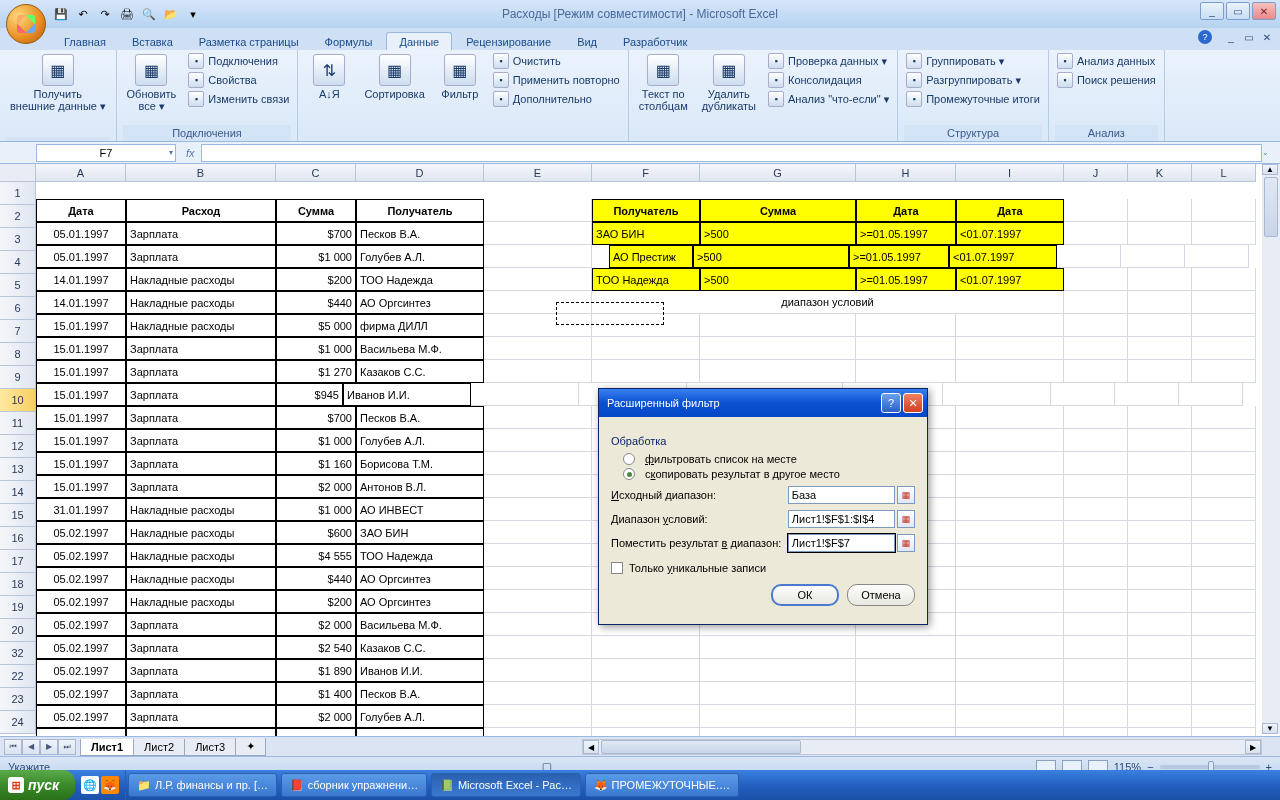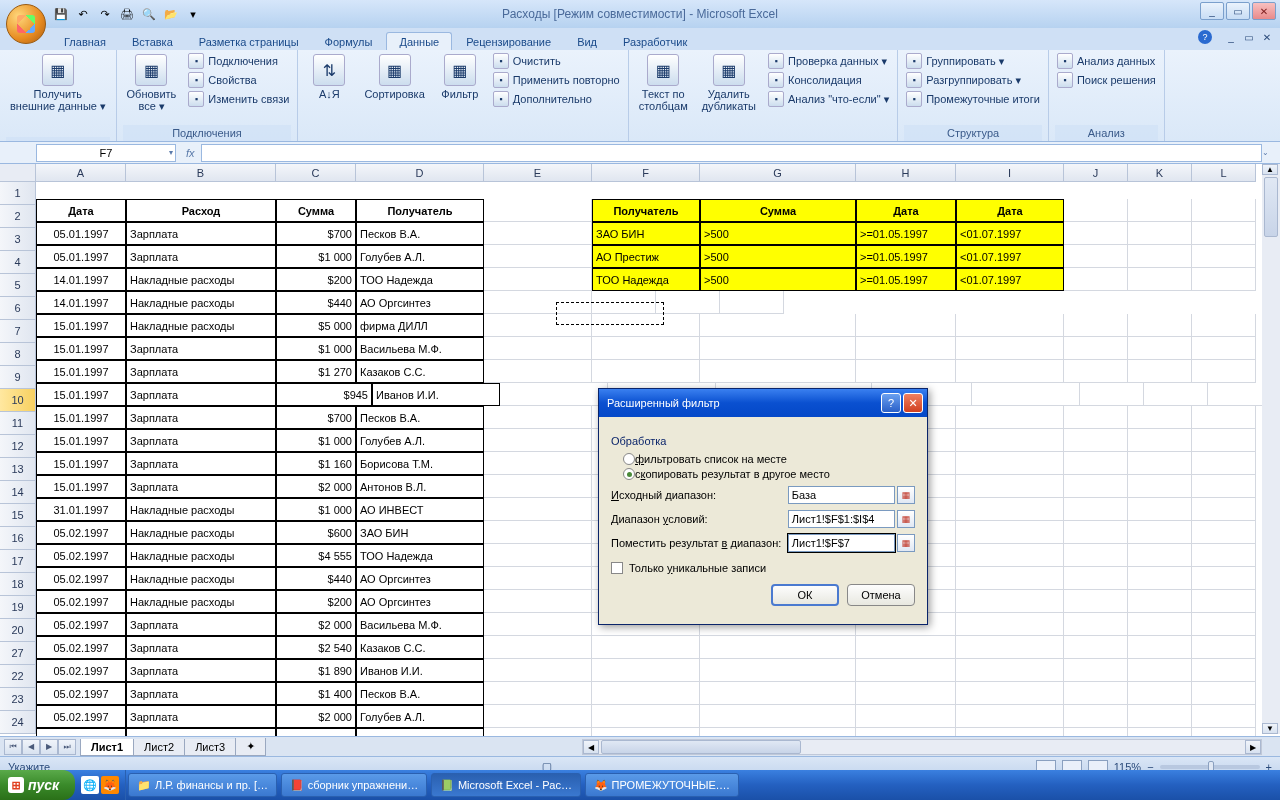--- a/index.html
+++ b/index.html
@@ -73,31 +73,31 @@
 .ql{display:flex;gap:2px;padding:0 6px;border-right:1px solid #2a60b0;height:30px;align-items:center}
 .ql-ico{width:18px;height:18px;border-radius:2px;display:flex;align-items:center;justify-content:center;font-size:11px}
 .tray{margin-left:auto;height:30px;background:linear-gradient(#2a70d8,#1a58b8);display:flex;align-items:center;gap:6px;padding:0 10px;color:#fff;border-left:1px solid #4a8ae0}
 .dialog{position:absolute;left:598px;top:388px;width:330px;background:#ece9d8;border:1px solid #0a246a;box-shadow:2px 2px 8px rgba(0,0,0,.4);z-index:20}
 .dlg-title{height:28px;background:linear-gradient(#3a80f0,#0a50d0 50%,#0448c8);color:#fff;display:flex;align-items:center;padding:0 4px 0 8px;font-size:12px}
 .dlg-title-btns{margin-left:auto;display:flex;gap:2px}
 .dlg-tbtn{width:20px;height:20px;border:1px solid #fff;border-radius:3px;display:flex;align-items:center;justify-content:center;font-size:11px;color:#fff;background:linear-gradient(#6aa0f0,#2a60c8)}
 .dlg-tbtn.close{background:linear-gradient(#f08060,#d04020)}
 .dlg-body{padding:18px 12px}
 .fieldset-label{color:#0a246a;margin-bottom:6px}
-.radio-row{display:flex;align-items:center;gap:0;margin:3px 0 3px 12px;color:#000}
+.radio-row{display:flex;align-items:center;gap:10px;margin:3px 0 3px 12px;color:#000}
 .radio{width:12px;height:12px;border:1px solid #888;border-radius:50%;background:#fff;display:flex;align-items:center;justify-content:center}
 .radio.checked::after{content:"";width:5px;height:5px;border-radius:50%;background:#4a8a3a}
 .dlg-row{display:flex;align-items:center;margin:6px 0}
 .dlg-label{width:178px;color:#000}
 .dlg-input{width:108px;height:18px;border:1px solid #7a9ac0;background:#fff;padding:0 3px;font-size:11px;display:flex;align-items:center}
 .range-btn{width:18px;height:18px;border:1px solid #7a9ac0;background:linear-gradient(#fff,#e0e8f4);margin-left:2px;display:flex;align-items:center;justify-content:center;font-size:9px;color:#c03020}
 .chk-row{display:flex;align-items:center;gap:6px;margin:10px 0;color:#000}
 .chk{width:12px;height:12px;border:1px solid #888;background:#fff}
 .dlg-btns{display:flex;justify-content:flex-end;gap:8px;margin-top:8px}
-.dlg-btn{min-width:68px;height:22px;border:1px solid #888;background:linear-gradient(#fdfdfd,#e8e8e0);border-radius:4px;display:flex;align-items:center;justify-content:center;color:#000}
+.dlg-btn{min-width:68px;height:22px;border:1px solid #888;background:linear-gradient(#fdfdfd,#e8e8e0);border-radius:10px;display:flex;align-items:center;justify-content:center;color:#000}
 .dlg-btn.default{border:2px solid #4a7ad0}
 u{text-decoration:underline}
 </style>
 </head>
 <body>
 
 <div class="titlebar">
   <div class="office-orb"></div>
   <div class="qat">
     <div class="qat-btn">💾</div>
@@ -299,21 +299,21 @@
       <div class="rowhead">11</div>
       <div class="rowhead">12</div>
       <div class="rowhead">13</div>
       <div class="rowhead">14</div>
       <div class="rowhead">15</div>
       <div class="rowhead">16</div>
       <div class="rowhead">17</div>
       <div class="rowhead">18</div>
       <div class="rowhead">19</div>
       <div class="rowhead">20</div>
-      <div class="rowhead">27</div>
+      <div class="rowhead">32</div>
       <div class="rowhead">22</div>
       <div class="rowhead">23</div>
       <div class="rowhead">24</div>
     </div>
   <div class="cells" id="cells">
       <div class="row">
         <div class="cell hdr" style="width: 90px;">Дата</div>
         <div class="cell hdr" style="width: 150px;">Расход</div>
         <div class="cell hdr" style="width: 80px;">Сумма</div>
         <div class="cell hdr" style="width: 128px;">Получатель</div>
@@ -339,21 +339,21 @@
         <div class="cell " style="width: 64px;"></div>
         <div class="cell " style="width: 64px;"></div>
         <div class="cell " style="width: 64px;"></div>
       </div>
       <div class="row">
         <div class="cell bord c" style="width: 90px;">05.01.1997</div>
         <div class="cell bord" style="width: 150px;">Зарплата</div>
         <div class="cell bord r" style="width: 80px;">$1 000</div>
         <div class="cell bord" style="width: 128px;">Голубев А.Л.</div>
         <div class="cell " style="width: 108px;"></div>
-        <div class="cell bord yel" style="width: 108px;">АО Престиж</div>
+        <div class="cell bord yel" style="width: 84px; margin-left: 17px;">АО Престиж</div>
         <div class="cell bord yel" style="width: 156px;">&gt;500</div>
         <div class="cell bord yel" style="width: 100px;">&gt;=01.05.1997</div>
         <div class="cell bord yel" style="width: 108px;">&lt;01.07.1997</div>
         <div class="cell " style="width: 64px;"></div>
         <div class="cell " style="width: 64px;"></div>
         <div class="cell " style="width: 64px;"></div>
       </div>
       <div class="row">
         <div class="cell bord c" style="width: 90px;">14.01.1997</div>
         <div class="cell bord" style="width: 150px;">Накладные расходы</div>
@@ -367,20 +367,21 @@
         <div class="cell " style="width: 64px;"></div>
         <div class="cell " style="width: 64px;"></div>
         <div class="cell " style="width: 64px;"></div>
       </div>
       <div class="row">
         <div class="cell bord c" style="width: 90px;">14.01.1997</div>
         <div class="cell bord" style="width: 150px;">Накладные расходы</div>
         <div class="cell bord r" style="width: 80px;">$440</div>
         <div class="cell bord" style="width: 128px;">АО Оргсинтез</div>
         <div class="cell " style="width: 108px;"></div>
+        <div class="cell c" style="width: 472px;">диапазон условий</div>
         <div class="cell " style="width: 64px;"></div>
         <div class="cell " style="width: 64px;"></div>
         <div class="cell " style="width: 64px;"></div>
       </div>
       <div class="row">
         <div class="cell bord c" style="width: 90px;">15.01.1997</div>
         <div class="cell bord" style="width: 150px;">Накладные расходы</div>
         <div class="cell bord r" style="width: 80px;">$5 000</div>
         <div class="cell bord" style="width: 128px;">фирма ДИЛЛ</div>
         <div class="cell " style="width: 108px;"></div>
@@ -416,21 +417,21 @@
         <div class="cell " style="width: 156px;"></div>
         <div class="cell " style="width: 100px;"></div>
         <div class="cell " style="width: 108px;"></div>
         <div class="cell " style="width: 64px;"></div>
         <div class="cell " style="width: 64px;"></div>
         <div class="cell " style="width: 64px;"></div>
       </div>
       <div class="row">
         <div class="cell bord c" style="width: 90px;">15.01.1997</div>
         <div class="cell bord" style="width: 150px;">Зарплата</div>
-        <div class="cell bord r" style="width: 96px;">$945</div>
+        <div class="cell bord r" style="width: 67px;">$945</div>
         <div class="cell bord" style="width: 128px;">Иванов И.И.</div>
         <div class="cell " style="width: 108px;"></div>
         <div class="cell " style="width: 108px;"></div>
         <div class="cell " style="width: 156px;"></div>
         <div class="cell " style="width: 100px;"></div>
         <div class="cell " style="width: 108px;"></div>
         <div class="cell " style="width: 64px;"></div>
         <div class="cell " style="width: 64px;"></div>
         <div class="cell " style="width: 64px;"></div>
       </div>

